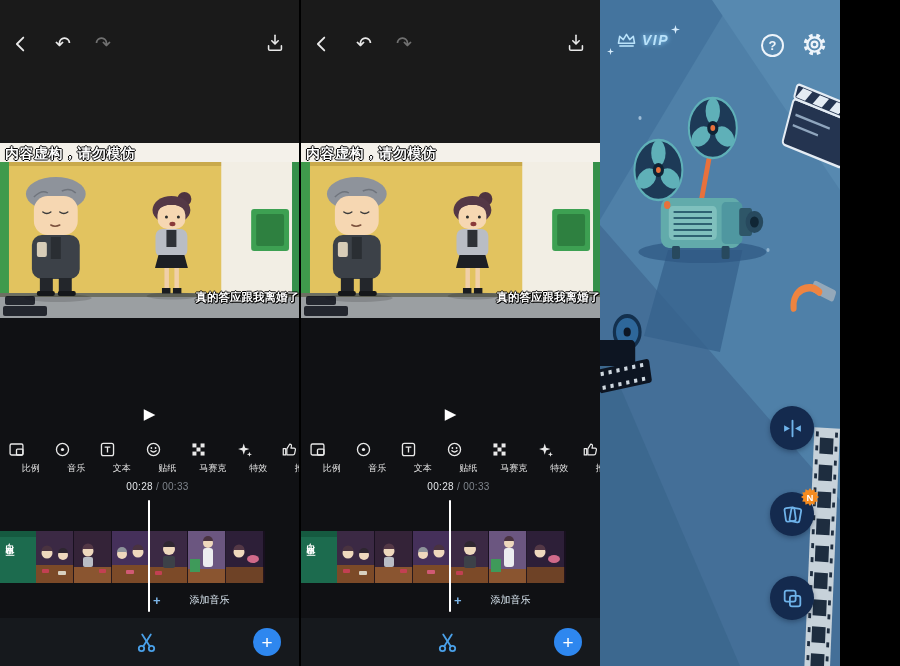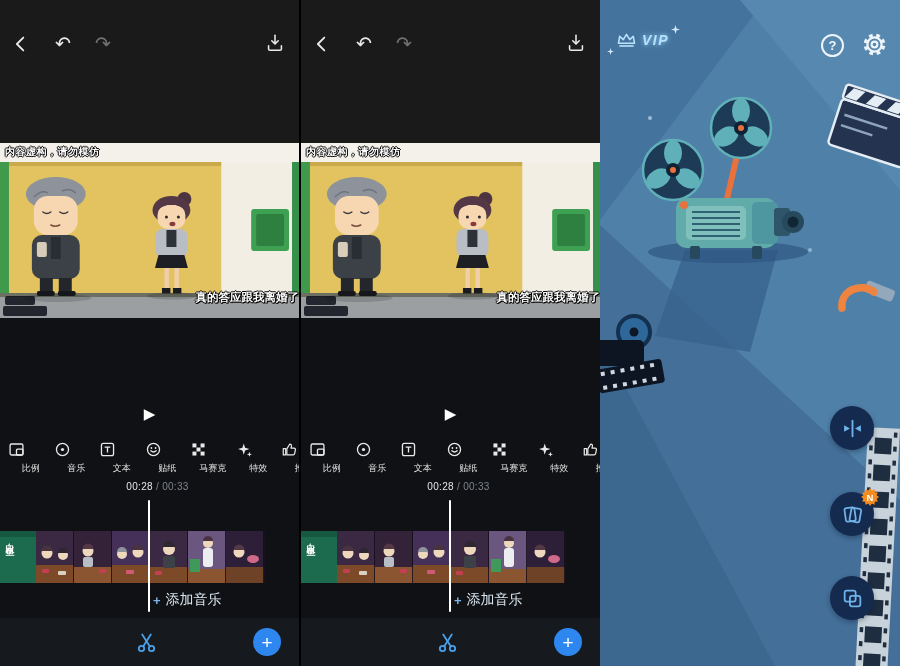--- a/index.html
+++ b/index.html
@@ -15,21 +15,21 @@
   .tb-btn { position:absolute; background:none; border:0; width:26px; height:26px; display:flex; align-items:center; justify-content:center; }
   .tb-btn svg { width:22px; height:22px; }
   .tb-back { left:8px; top:31px; }
   .tb-undo { left:50px; top:30px; }
   .tb-redo { left:90px; top:30px; opacity:.42; }
   .tb-export { right:11px; top:30px; }
   .glyph { color:#e9e9e9; font-size:19px; line-height:1; }
 
   .preview { position:absolute; top:143px; left:0; width:299px; height:175px; overflow:hidden; background:#e2c35f; }
   .scene { position:absolute; inset:0; width:100%; height:100%; display:block; }
-  .cap-top { position:absolute; top:2px; left:5px; font-size:10px; font-weight:700; color:#fff; letter-spacing:.5px;
+  .cap-top { position:absolute; top:2px; left:5px; font-size:14px; font-weight:700; color:#fff; letter-spacing:.5px;
     text-shadow:-1px 0 #000,1px 0 #000,0 -1px #000,0 1px #000; }
   .cap-bottom { position:absolute; bottom:13px; left:0; width:100%; text-align:right; font-size:11.5px; font-weight:700; color:#fff;
     text-shadow:-1px 0 #000,1px 0 #000,0 -1px #000,0 1px #000, 1px 1px #000; }
   .wm { position:absolute; background:rgba(14,17,26,.85); border-radius:2px; }
   .wm1 { left:5px; bottom:13px; width:30px; height:9px; }
   .wm2 { left:3px; bottom:2px; width:44px; height:10px; }
 
   .play-btn { position:absolute; top:406px; left:50%; transform:translateX(-50%); background:none; border:0; color:#fff; font-size:15px; line-height:1; }
 
   .tools { position:absolute; top:438px; left:-6px; width:320px; height:46px; display:flex; }
@@ -39,29 +39,29 @@
 
   .timecode { position:absolute; top:481px; left:0; width:100%; text-align:center; padding-left:16px; font-size:10px; color:#7f858c; letter-spacing:.3px; }
   .tc-cur { color:#e3e6e9; }
 
   .timeline { position:absolute; top:531px; left:0; width:265px; height:52px; background:#17101e; }
   .clip-label { position:absolute; left:4px; top:5px; writing-mode:vertical-rl; text-orientation:upright; font-size:9px; line-height:1.1; letter-spacing:2px; color:#fff; font-weight:700; }
   .playhead { position:absolute; left:148px; top:500px; width:2px; height:112px; background:#fff; border-radius:1px; z-index:6; }
 
   .add-music { position:absolute; top:590px; left:153px; height:20px; display:flex; align-items:center; gap:5px; background:none; border:0; }
   .am-plus { color:#7db6e8; font-size:13px; font-weight:700; line-height:1; }
-  .am-label { color:#d9e6f0; font-size:14px; }
+  .am-label { color:#d9e6f0; font-size:10px;margin-left:24px; }
 
   .bottombar { position:absolute; top:618px; left:0; right:0; height:48px; background:#16191d; }
   .scissors-btn { position:absolute; left:134px; top:12px; width:25px; height:25px; background:none; border:0; }
   .scissors-btn svg { width:25px; height:25px; }
   .plus-btn { position:absolute; right:18px; top:10px; width:28px; height:28px; border-radius:50%; border:0; background:#2e87ef; color:#fff; font-size:19px; line-height:27px; text-align:center; font-weight:400; }
 
   
-  .home { position:relative; flex:none; width:300px; height:666px; background:#4f80a8; overflow:hidden; }
+  .home { position:relative; flex:none; width:240px; height:666px; background:#4f80a8; overflow:hidden; }
   .home-bg { position:absolute; inset:0; width:100%; height:100%; display:block; }
 
   .vip { position:absolute; left:16px; top:32px; display:flex; align-items:center; gap:5px; background:none; border:0; }
   .vip-text { color:#b9e2fa; font-size:14px; font-weight:700; font-style:italic; letter-spacing:1.5px; text-shadow:0 0 5px rgba(150,215,255,.9); }
   .vip-sparkle { position:absolute; }
   .vip-s1 { top:-7px; right:-11px; width:9px; height:9px; }
   .vip-s2 { left:-9px; bottom:-7px; width:7px; height:7px; }
 
   .help-btn { position:absolute; right:56px; top:34px; width:23px; height:23px; border:2px solid #eef4fa; border-radius:50%; background:transparent; color:#eef4fa; font-size:13px; font-weight:700; display:flex; align-items:center; justify-content:center; }
   .settings-btn { position:absolute; right:13px; top:32px; width:26px; height:26px; background:none; border:0; }

